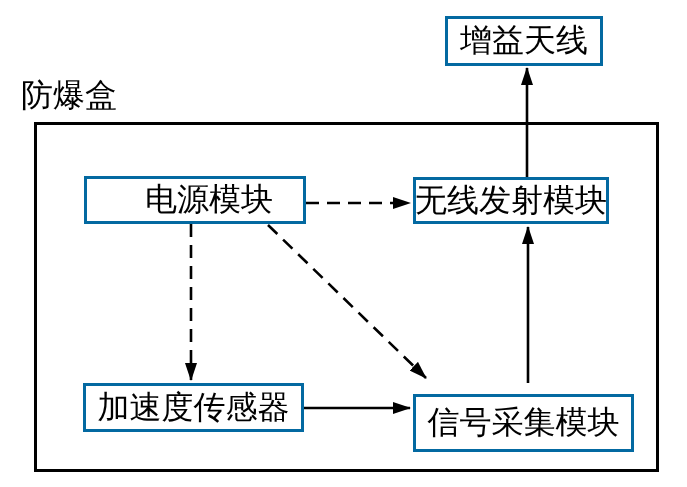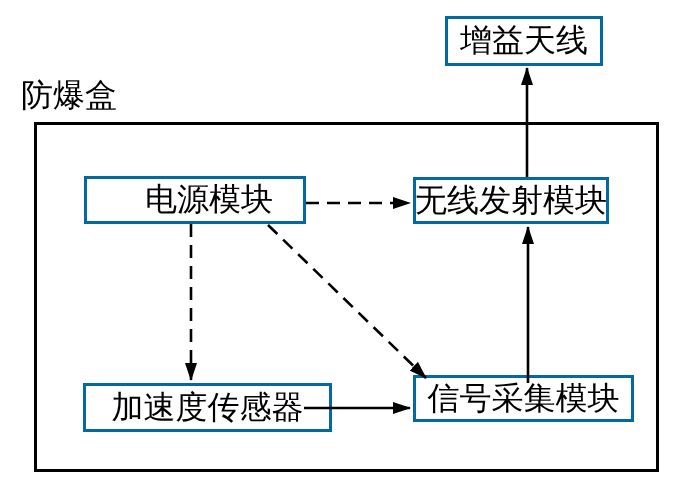--- a/index.html
+++ b/index.html
@@ -45,22 +45,22 @@
     left: 21px;
     top: 74px;
     font-size: 32px;
     white-space: nowrap;
     z-index: 2;
     font-family: Liberation Serif, serif;
   }
   .node-antenna     { left: 445px; top: 16px;  width: 158px; height: 50px; }
   .node-power       { left: 84px;  top: 176px; width: 222px; height: 48px; padding-left: 28px; }
   .node-transmitter { left: 413px; top: 177px; width: 196px; height: 47px; }
-  .node-sensor      { left: 83px;  top: 383px; width: 249px; height: 49px; }
-  .node-acquisition { left: 413px; top: 375px; width: 221px; height: 47px; }
+  .node-sensor      { left: 83px;  top: 383px; width: 221px; height: 49px; }
+  .node-acquisition { left: 413px; top: 394px; width: 221px; height: 58px; }
   svg.wires {
     position: absolute;
     left: 0;
     top: 0;
     z-index: 3;
     pointer-events: none;
   }
 </style>
 </head>
 <body>

